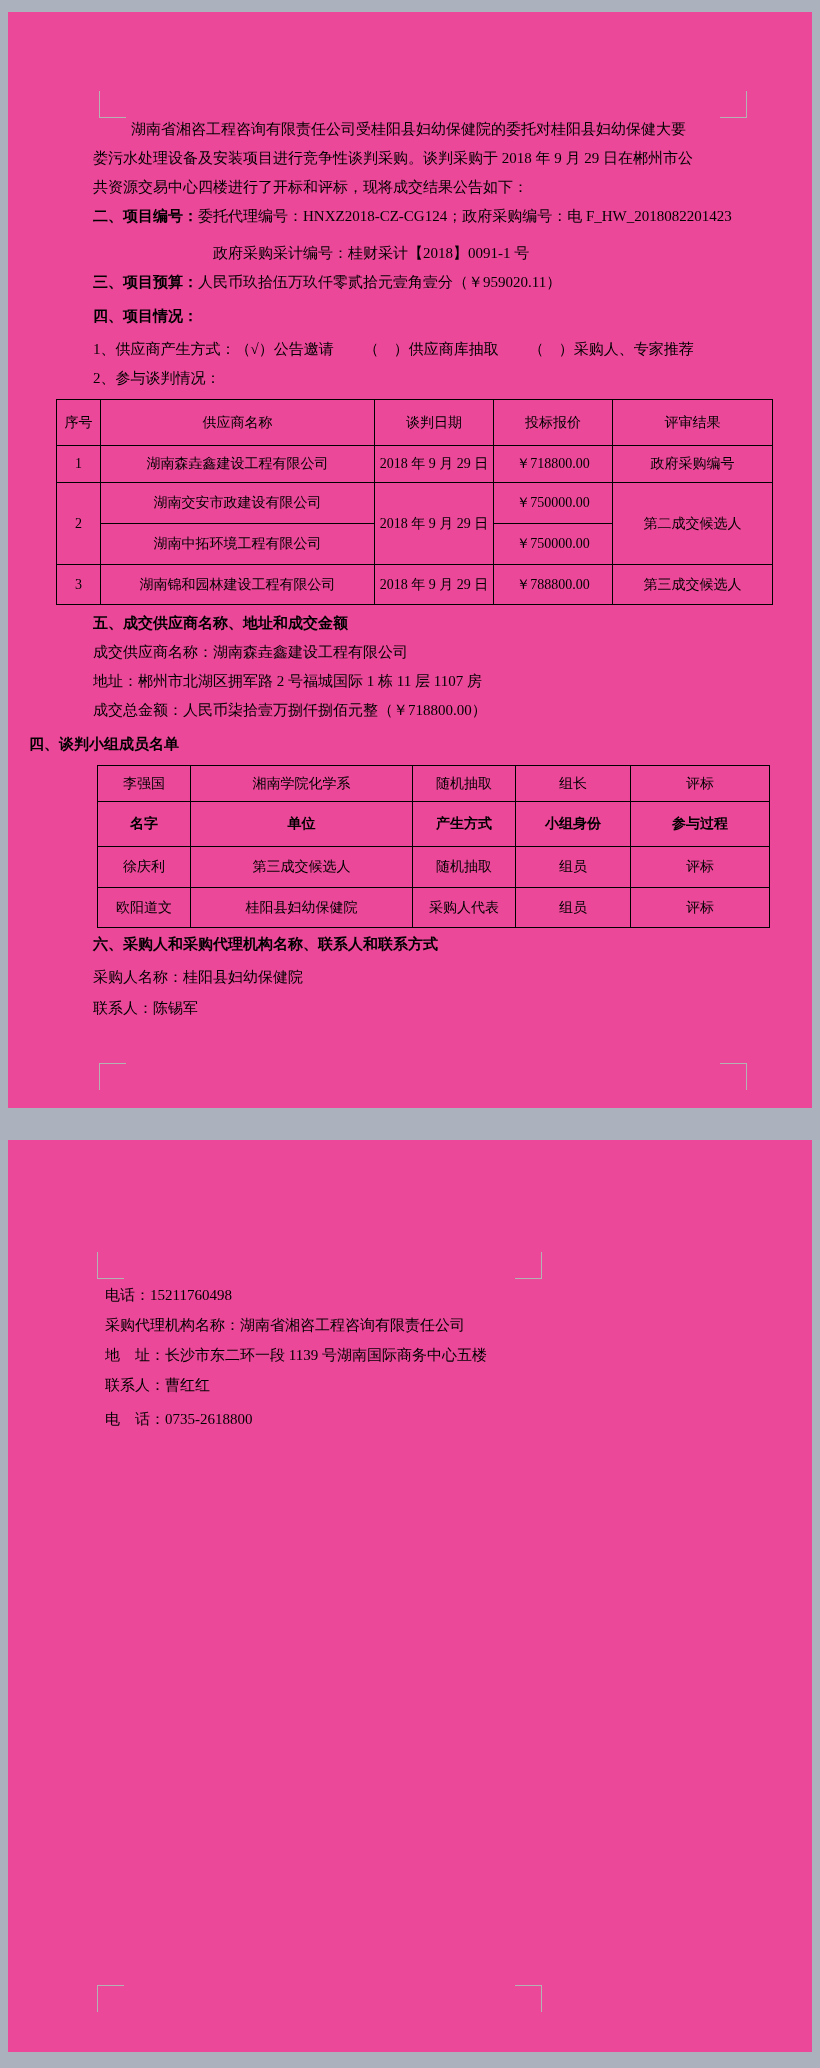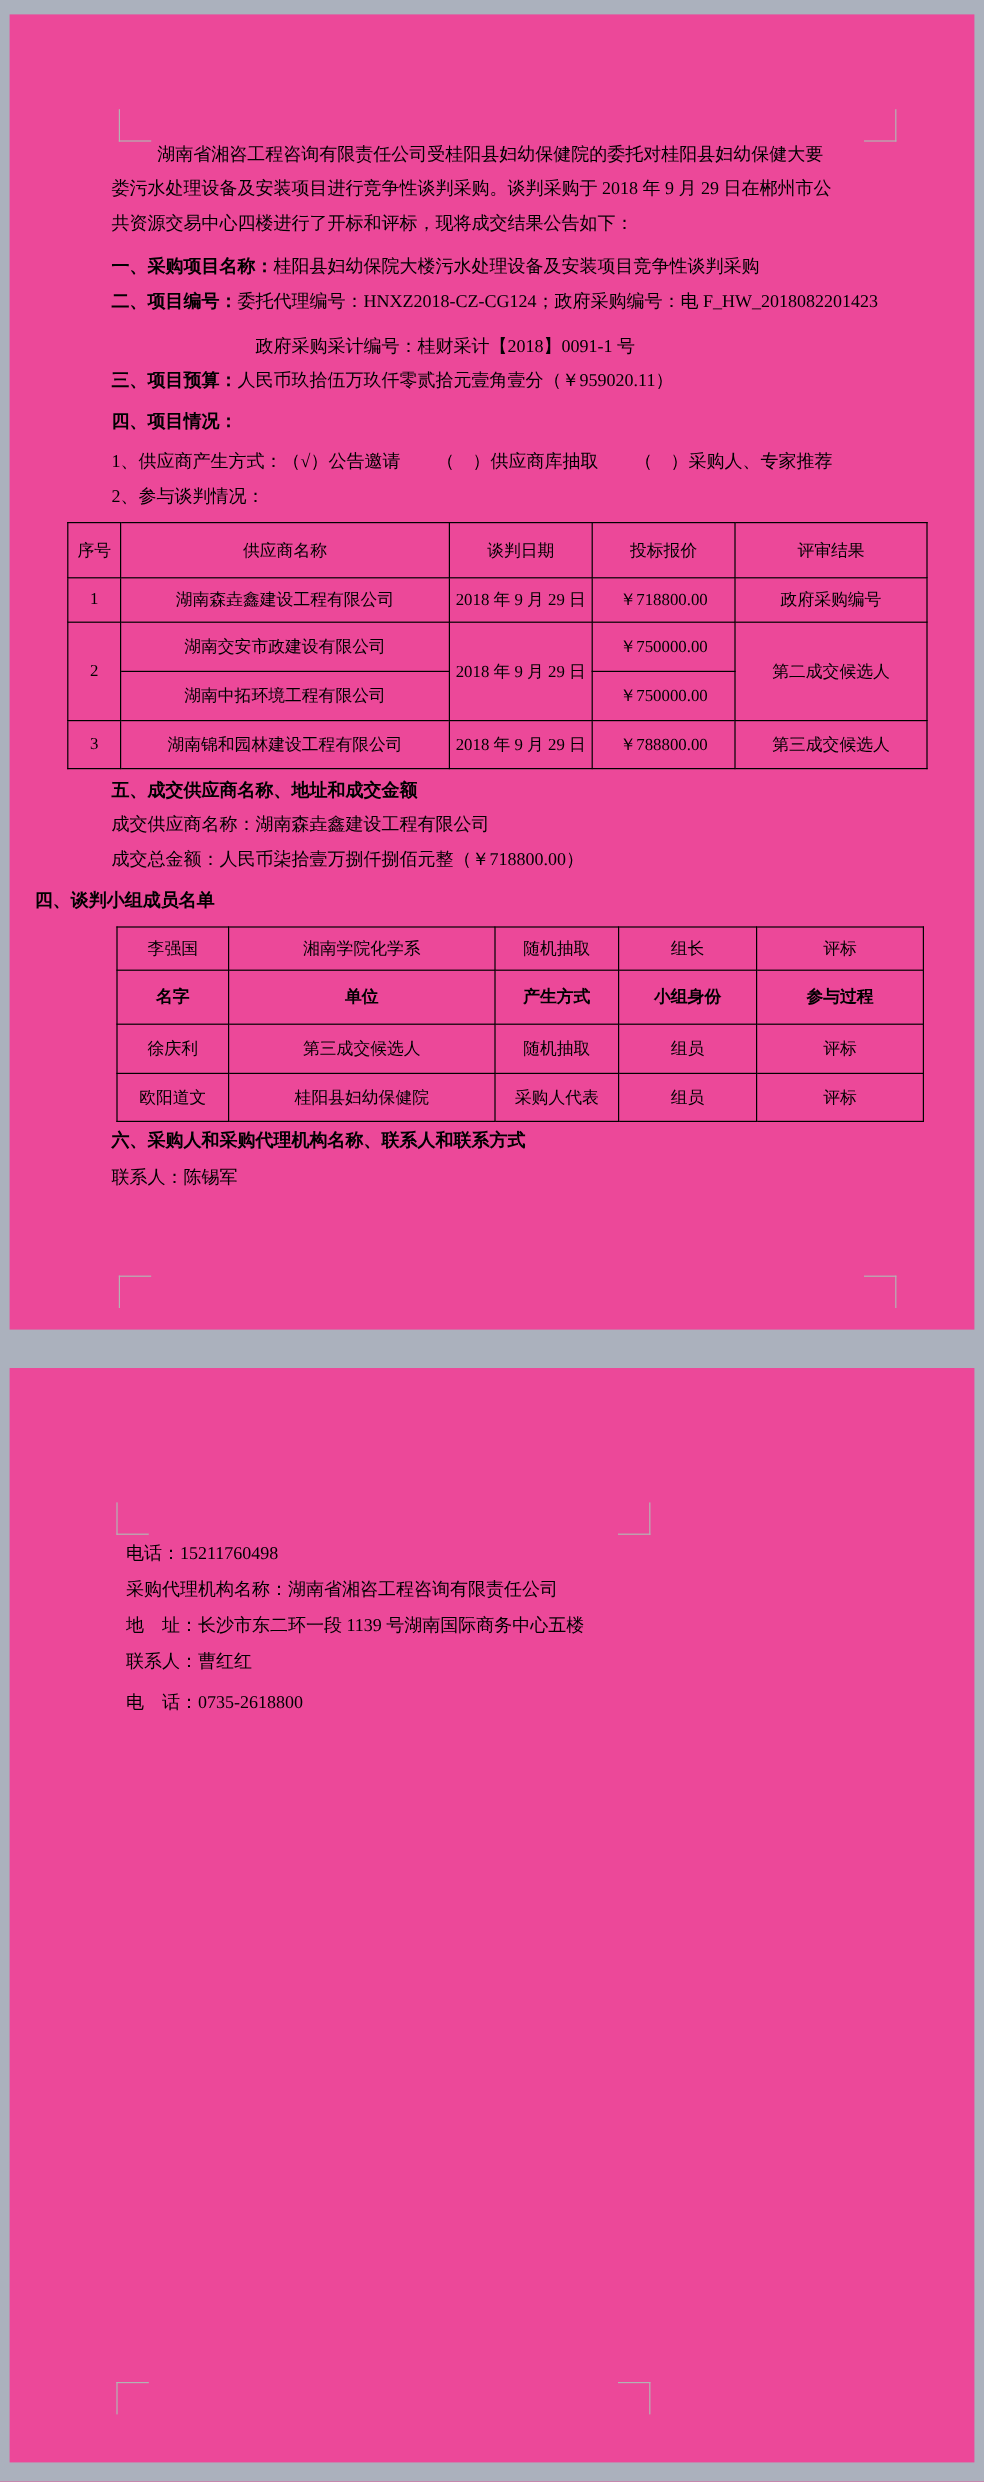--- a/index.html
+++ b/index.html
@@ -51,21 +51,20 @@
 
   <div class="crop tl" style="left:91px;top:79px;"></div>
   <div class="crop tr" style="left:712px;top:79px;"></div>
   <div class="crop bl" style="left:91px;top:1051px;"></div>
   <div class="crop br" style="left:712px;top:1051px;"></div>
 
   <p class="para indent1" style="margin-top:103px;">湖南省湘咨工程咨询有限责任公司受桂阳县妇幼保健院的委托对桂阳县妇幼保健大要</p>
   <p class="para">娄污水处理设备及安装项目进行竞争性谈判采购。谈判采购于 2018 年 9 月 29 日在郴州市公</p>
   <p class="para">共资源交易中心四楼进行了开标和评标，现将成交结果公告如下：</p>
 
-  <p class="para" style="margin-top:7px;"><span class="sec-label">一、采购项目名称：</span><span>桂阳县妇幼保院大楼污水处理设备及安装项目竞争性谈判采购</span></p>
 
   <p class="para"><span class="sec-label">二、项目编号：</span><span>委托代理编号：HNXZ2018-CZ-CG124；政府采购编号：电 F_HW_2018082201423</span></p>
 
   <p class="para cont-indent" style="margin-top:8px;">政府采购采计编号：桂财采计【2018】0091-1 号</p>
 
   <p class="para"><span class="sec-label">三、项目预算：</span><span>人民币玖拾伍万玖仟零贰拾元壹角壹分（￥959020.11）</span></p>
 
   <p class="para sec-bold" style="margin-top:5px;">四、项目情况：</p>
 
   <p class="para" style="margin-top:4px;">1、供应商产生方式：（√）公告邀请　　（　）供应商库抽取　　（　）采购人、专家推荐</p>
@@ -110,20 +109,21 @@
       <td>湖南锦和园林建设工程有限公司</td>
       <td>2018 年 9 月 29 日</td>
       <td>￥788800.00</td>
       <td>第三成交候选人</td>
     </tr>
   </tbody>
     </table>
 
   <p class="para sec-bold" style="margin-top:4px;">五、成交供应商名称、地址和成交金额</p>
   <p class="para">成交供应商名称：湖南森垚鑫建设工程有限公司</p>
+  <p class="para">地址：郴州市北湖区拥军路 2 号福城国际 1 栋 11 层 1107 房</p>
   <p class="para">成交总金额：人民币柒拾壹万捌仟捌佰元整（￥718800.00）</p>
 
   <p class="para sec-bold" style="margin-top:5px;padding-left:21px;">四、谈判小组成员名单</p>
 
   <table id="panel-table">
     <colgroup>
       <col style="width:93px">
         <col style="width:222px">
         <col style="width:103px">
         <col style="width:115px">
@@ -155,20 +155,21 @@
       <td>欧阳道文</td>
       <td>桂阳县妇幼保健院</td>
       <td>采购人代表</td>
       <td>组员</td>
       <td>评标</td>
     </tr>
   </tbody>
     </table>
 
   <p class="para sec-bold" style="margin-top:2px;">六、采购人和采购代理机构名称、联系人和联系方式</p>
+  <p class="para" style="margin-top:4px;">采购人名称：桂阳县妇幼保健院</p>
   <p class="para" style="margin-top:2px;">联系人：陈锡军</p>
 
 </div>
 
 <div class="page" id="page2">
 
   <div class="crop tl" style="left:89px;top:112px;"></div>
   <div class="crop tr" style="left:507px;top:112px;"></div>
   <div class="crop bl" style="left:89px;top:845px;"></div>
   <div class="crop br" style="left:507px;top:845px;"></div>

